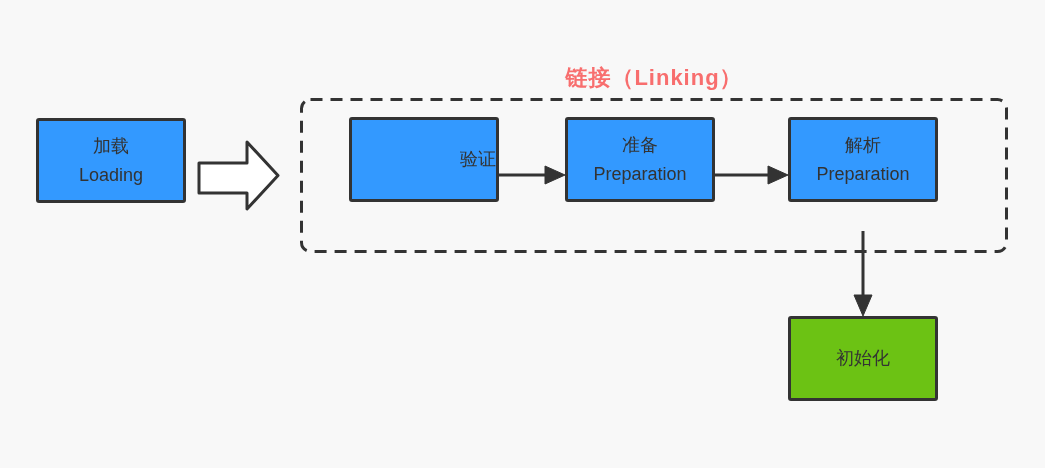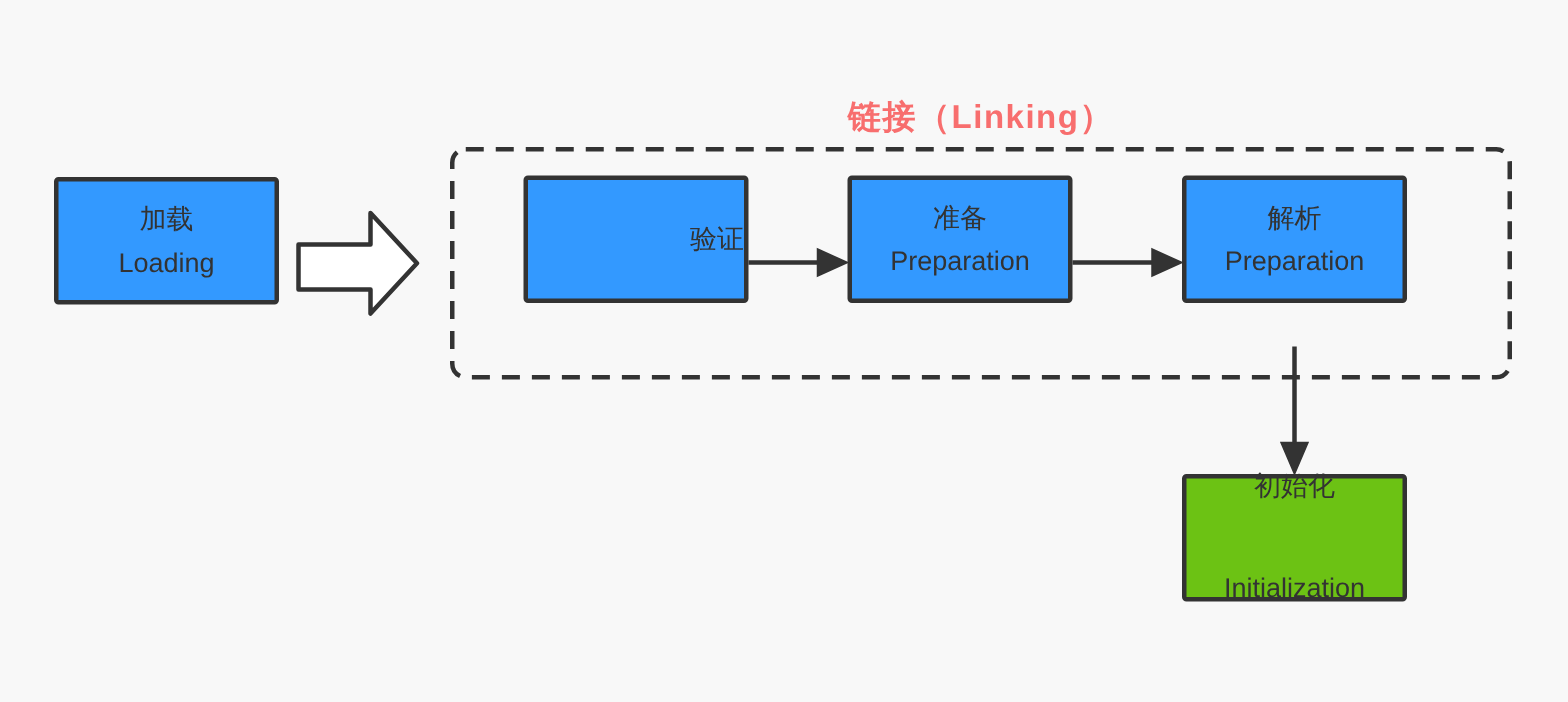--- a/index.html
+++ b/index.html
@@ -88,16 +88,15 @@
     <div>Preparation</div>
   </div>
 
   <div class="node blue" style="left:788px;top:117px;">
     <div>解析</div>
     <div>Preparation</div>
   </div>
 
   <div class="node green" style="left:788px;top:316px;gap:39px;">
     <div>初始化</div>
-    <div>Initialization</div>
   </div>
 
 </div>
 
 </body></html>

